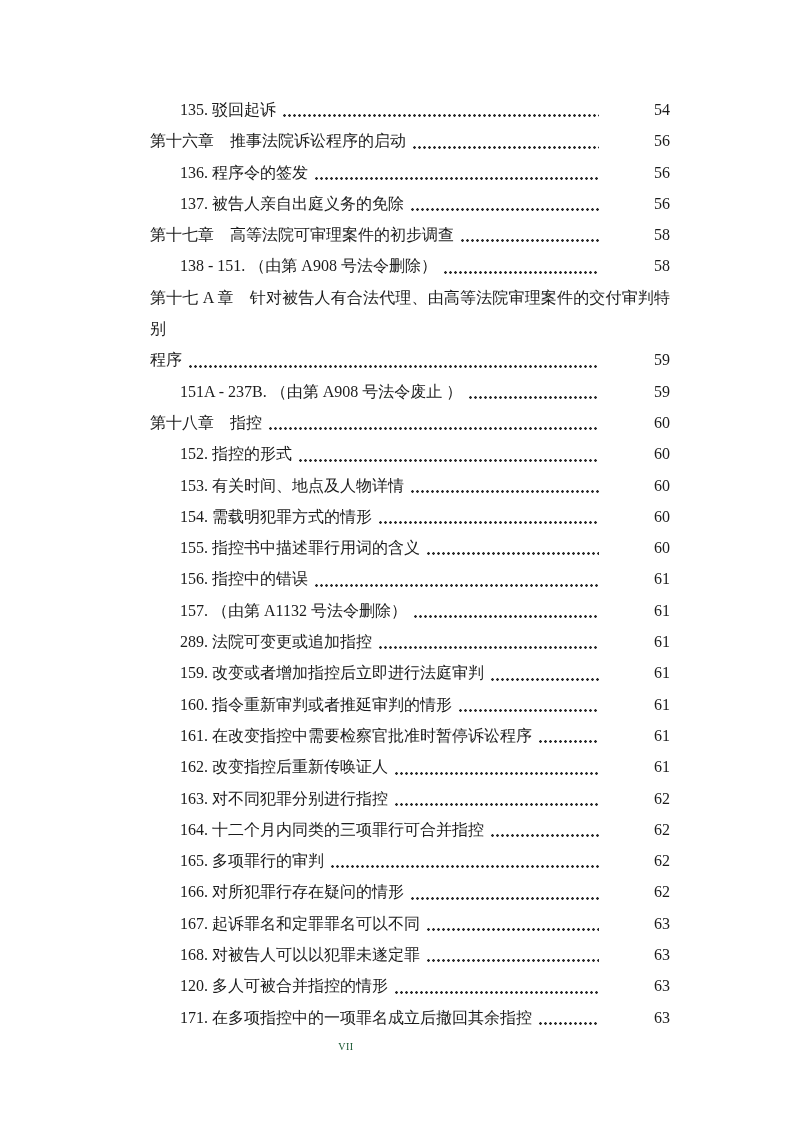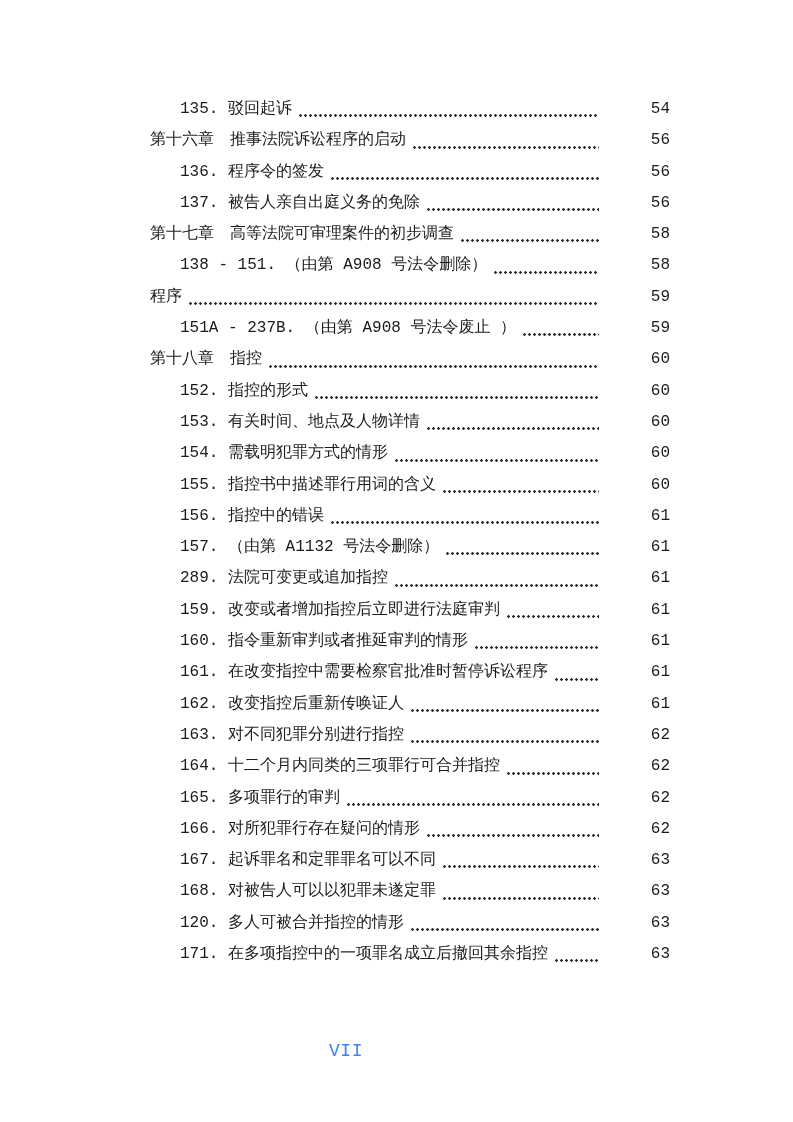--- a/index.html
+++ b/index.html
@@ -6,21 +6,21 @@
     margin: 0;
     padding: 0;
     background: #ffffff;
   }
   .page {
     position: relative;
     width: 671px;
     height: 1122px;
     background: #ffffff;
     overflow: hidden;
-    font-family: Liberation Mono, monospace;
+    font-family: Liberation Serif, serif;
     color: #1b1b1b;
   }
   .toc {
     position: absolute;
     left: 150px;
     top: 94px;
     width: 520px;
   }
   .toc-entry {
     font-size: 16px;
@@ -57,23 +57,23 @@
     min-width: 22px;
     text-align: right;
     margin-left: 44px;
   }
   .page-footer {
     position: absolute;
     left: 0;
     right: 0;
     top: 1041px;
     text-align: center;
-    font-size: 18px;
+    font-size: 10px;
     letter-spacing: 0.5px;
-    color: #3b82f6;
+    color: #14532d;
     margin-left: 21px;
   }
 </style>
 </head>
 <body>
 
 <div class="page">
   <main class="toc">
       <div class="toc-entry lvl-item">
         <div class="entry-line">
@@ -111,20 +111,21 @@
         </div>
       </div>
       <div class="toc-entry lvl-item">
         <div class="entry-line">
           <span class="entry-label">138 - 151. （由第 A908 号法令删除）</span>
           <span class="dot-leader"></span>
           <span class="entry-page">58</span>
         </div>
       </div>
       <div class="toc-entry lvl-chapter">
+        <div class="cont-line">第十七 A 章　针对被告人有合法代理、由高等法院审理案件的交付审判特别</div>
         <div class="entry-line">
           <span class="entry-label">程序</span>
           <span class="dot-leader"></span>
           <span class="entry-page">59</span>
         </div>
       </div>
       <div class="toc-entry lvl-item">
         <div class="entry-line">
           <span class="entry-label">151A - 237B. （由第 A908 号法令废止 ）</span>
           <span class="dot-leader"></span>

